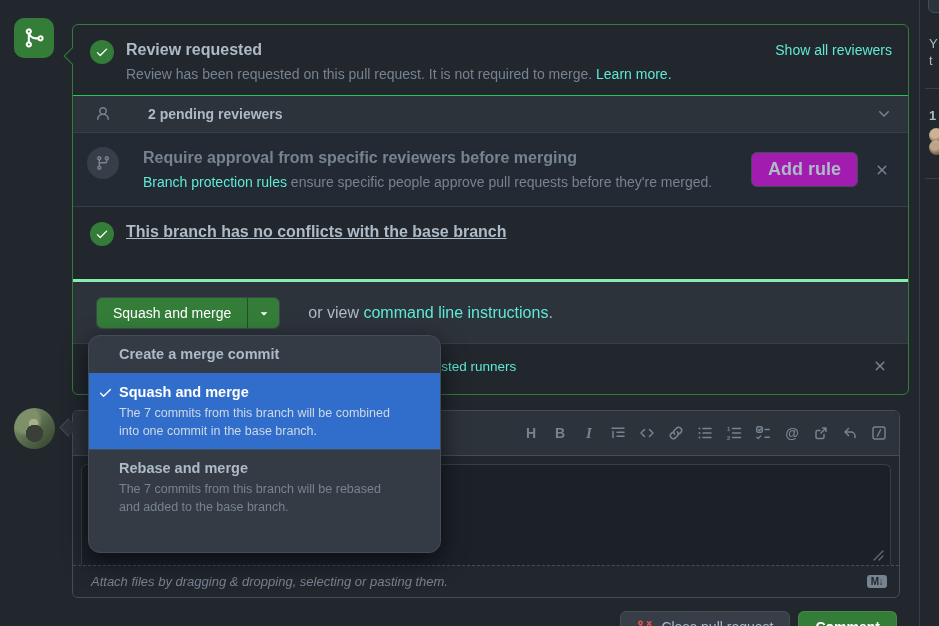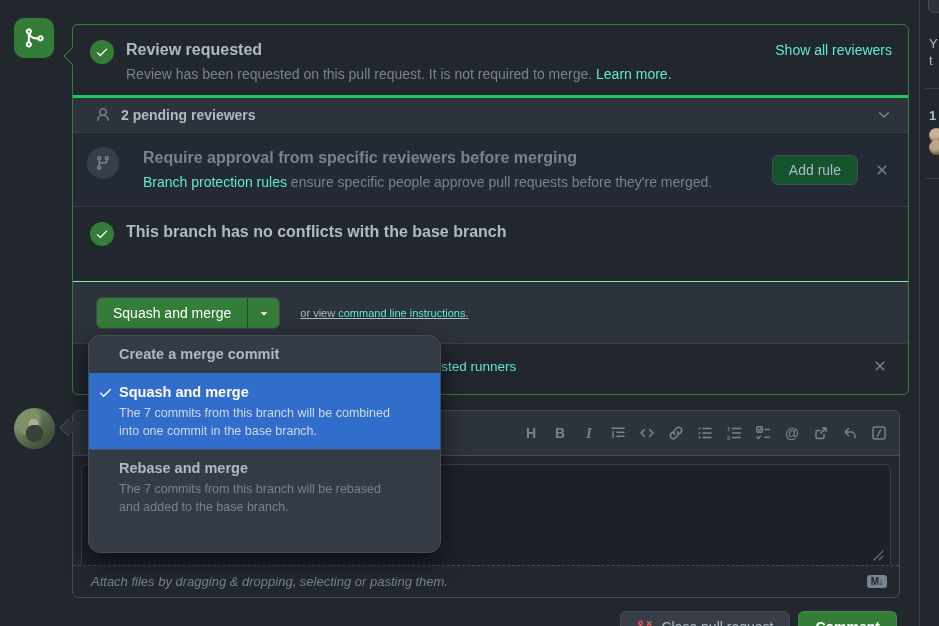--- a/index.html
+++ b/index.html
@@ -37,56 +37,56 @@
     display: flex; align-items: center; justify-content: center; flex: none;
   }
   .sec-review .txt { margin-left: 12px; flex: 1; }
   .sec-title { font-size: 16px; font-weight: 700; color: #adbac7; line-height: 20px; }
   .sec-desc { font-size: 14px; color: #768390; margin-top: 4px; line-height: 20px; }
   a.lnk { color: #5eead4; text-decoration: none; cursor: pointer; }
   .show-all { font-size: 14px; margin-top: 2px; white-space: nowrap; }
 
   .sec-pending {
     height: 38px; margin-top: 0; background: #2d333b;
-    border-top: 3px solid #22c55e; border-bottom: 1px solid #373e47;
-    display: flex; align-items: center; padding: 0 16px 0 22px; color: #768390;
+    border-top: 1px solid #22c55e; border-bottom: 1px solid #373e47;
+    display: flex; align-items: center; padding: 0 16px 0 22px; color: #768390; gap: 27px;
   }
   .sec-pending .lbl { font-size: 14px; font-weight: 700; color: #adbac7; margin-left: 10px; flex: 1; }
 
   .sec-protect {
     height: 74px; background: #242a33; border-bottom: 1px solid #373e47;
     display: flex; align-items: center; padding: 0 16px 0 14px;
   }
   .branch-circle {
     width: 32px; height: 32px; border-radius: 50%; background: #373e47; color: #768390;
     display: flex; align-items: center; justify-content: center; flex: none; align-self: flex-start; margin-top: 14px;
   }
   .sec-protect .txt { margin-left: 24px; flex: 1; }
   .sec-protect .sec-title { color: #768390; }
   .btn-addrule {
-    background: #14532d; color: #adbac7; border: 1px solid #444c56; border-radius: 6px;
-    font-size: 14px; font-weight: 400; padding: 6px 16px; margin: 0 14px 0 12px; cursor: pointer;
+    background: #a21caf; color: #adbac7; border: 1px solid #444c56; border-radius: 6px;
+    font-size: 18px; font-weight: 700; padding: 6px 16px; margin: 0 14px 0 12px; cursor: pointer;
     font-family: inherit; white-space: nowrap;
   }
   .x-btn { color: #768390; cursor: pointer; background: none; border: none; padding: 2px; }
 
-  .sec-conflict { height: 75px; padding: 15px 16px 0 17px; display: flex; border-bottom: 1px solid #86efac; }
+  .sec-conflict { height: 75px; padding: 15px 16px 0 17px; display: flex; border-bottom: 3px solid #86efac; text-decoration: underline; }
   .sec-conflict .txt { margin-left: 12px; }
 
   .sec-mergebar { height: 62px; background: #2d333b; display: flex; align-items: center; padding: 0 16px 0 23px; border-bottom: 1px solid #373e47; }
   .btn-group { display: flex; height: 32px; border-radius: 6px; overflow: hidden; border: 1px solid rgba(205,217,229,0.12); }
   .btn-merge {
     background: #347d39; color: #ffffff; border: none; font-family: inherit;
     font-size: 14px; font-weight: 500; padding: 0 16px; cursor: pointer;
   }
   .btn-caret {
     background: #347d39; color: #ffffff; border: none; border-left: 1px solid rgba(0,0,0,0.35);
     width: 32px; display: flex; align-items: center; justify-content: center; cursor: pointer;
   }
-  .or-view { margin-left: 20px; font-size: 11px; color: #adbac7; text-decoration: underline; }
+  .or-view { margin-left: 28px; font-size: 16px; color: #adbac7; }
 
   .sec-notice { height: 49px; display: flex; align-items: center; border-radius: 0 0 6px 6px; }
   .notice-link { position: absolute; left: 324px; top: 15px; font-size: 13.5px; }
   .sec-notice .x-btn { position: absolute; right: 18px; top: 12px; }
 
   
   .dropdown {
     position: absolute; left: 88px; top: 335px; width: 353px; height: 218px;
     background: #343b45; border: 1px solid #444c56; border-radius: 12px; z-index: 30;
     box-shadow: 0 8px 24px rgba(1,4,9,0.65); overflow: hidden;

